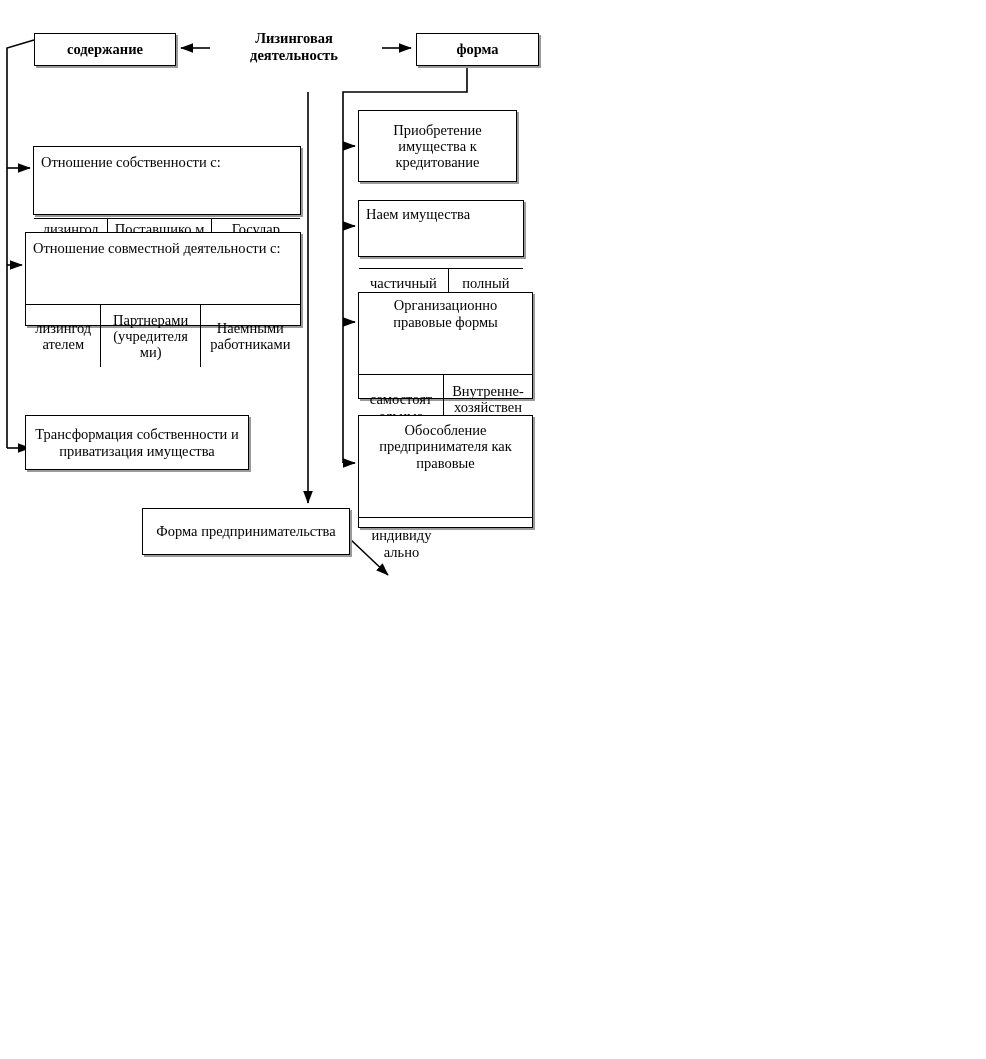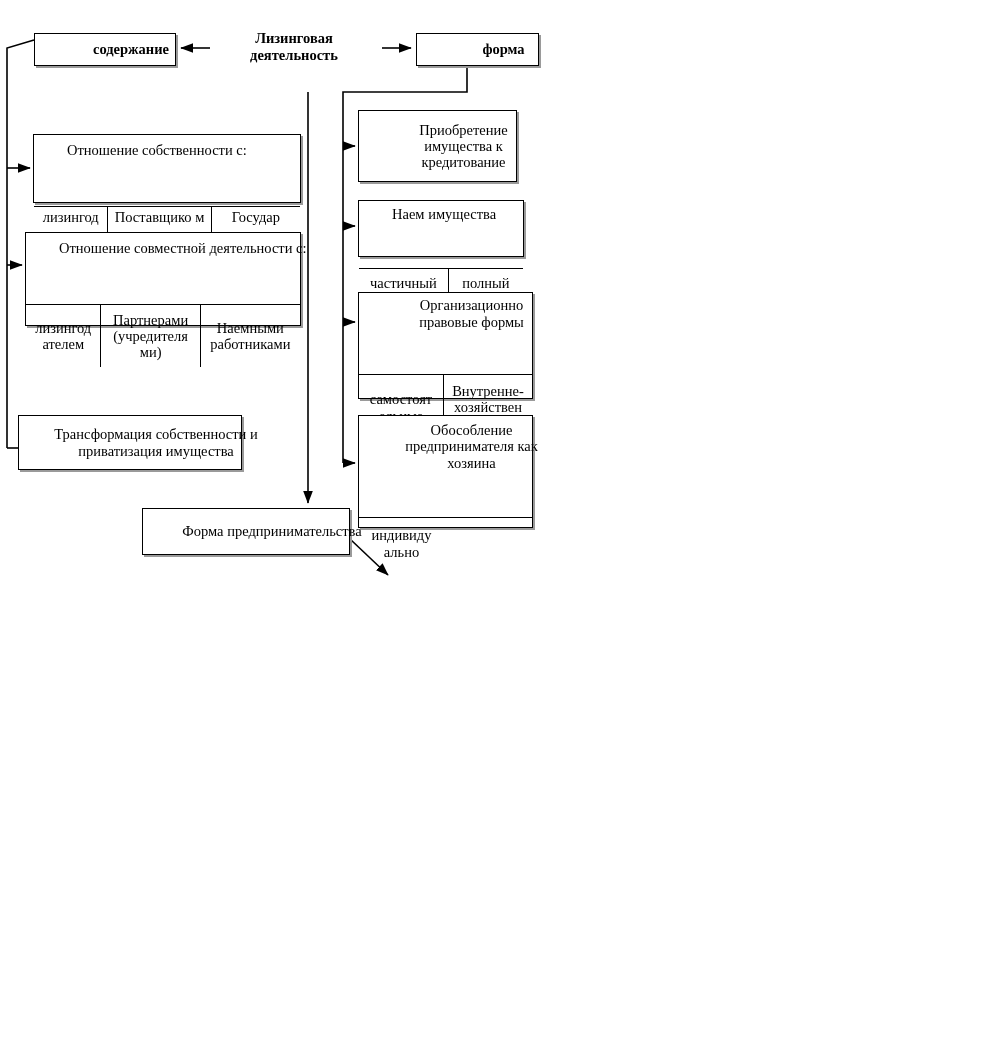--- a/index.html
+++ b/index.html
@@ -35,21 +35,20 @@
   }
   .node-title {
     box-sizing: border-box;
     display: flex;
     align-items: center;
     justify-content: center;
     text-align: center;
     line-height: 1.12;
     padding: 2px 4px;
     font-size: 14.5px;
-    margin-left: 26px;
   }
   .node-title.left-align {
     justify-content: flex-start;
     text-align: left;
     padding-left: 7px;
   }
   .row-cells {
     display: flex;
     box-sizing: border-box;
     border-top: 1px solid #000000;
@@ -82,35 +81,35 @@
 
   
   #node-soderzhanie { left: 34px;  top: 33px;  width: 142px; height: 33px; }
   #node-soderzhanie .node-title { width: 100%; height: 100%; }
 
   #node-forma { left: 416px; top: 33px;  width: 123px; height: 33px; }
   #node-forma .node-title { width: 100%; height: 100%; }
 
   #label-leasing { left: 224px; top: 30px; width: 140px; }
 
-  #node-ownership { left: 33px; top: 134px; width: 268px; height: 69px; }
+  #node-ownership { left: 33px; top: 146px; width: 268px; height: 69px; }
   #node-ownership .node-title { width: 100%; height: 31px; }
   #node-ownership .row-cells { width: 100%; height: 38px; }
   #node-ownership .cell:nth-child(1) { width: 74px; }
   #node-ownership .cell:nth-child(2) { width: 104px; }
   #node-ownership .cell:nth-child(3) { width: 90px; }
 
   #node-joint { left: 25px; top: 232px; width: 276px; height: 94px; }
   #node-joint .node-title { width: 100%; height: 31px; }
   #node-joint .row-cells { width: 100%; height: 63px; }
   #node-joint .cell:nth-child(1) { width: 75px; }
   #node-joint .cell:nth-child(2) { width: 100px; }
   #node-joint .cell:nth-child(3) { width: 101px; }
 
-  #node-transformation { left: 18px; top: 415px; width: 224px; height: 55px; }
+  #node-transformation { left: 25px; top: 415px; width: 224px; height: 55px; }
   #node-transformation .node-title { width: 100%; height: 100%; }
 
   #node-acquisition { left: 358px; top: 110px; width: 159px; height: 72px; }
   #node-acquisition .node-title { width: 100%; height: 100%; }
 
   #node-hire { left: 358px; top: 200px; width: 166px; height: 57px; }
   #node-hire .node-title { width: 100%; height: 27px; }
   #node-hire .row-cells { width: 100%; height: 30px; }
   #node-hire .cell:nth-child(1) { width: 90px; }
   #node-hire .cell:nth-child(2) { width: 76px; }
@@ -211,21 +210,21 @@
 
   <div class="node" id="node-orgforms">
     <div class="node-title">Организационно правовые формы</div>
     <div class="row-cells">
       <div class="cell">самостоят ельные</div>
       <div class="cell">Внутренне-хозяйствен ные</div>
     </div>
   </div>
 
   <div class="node" id="node-separation">
-    <div class="node-title">Обособление предпринимателя как хозяина</div>
+    <div class="node-title">Обособление предпринимателя как правовые</div>
     <div class="row-cells">
       <div class="cell">индивиду ально</div>
     </div>
   </div>
 
   <div class="node" id="node-form-entrepreneurship">
     <div class="node-title">Форма предпринимательства</div>
   </div>
 
 </div>

